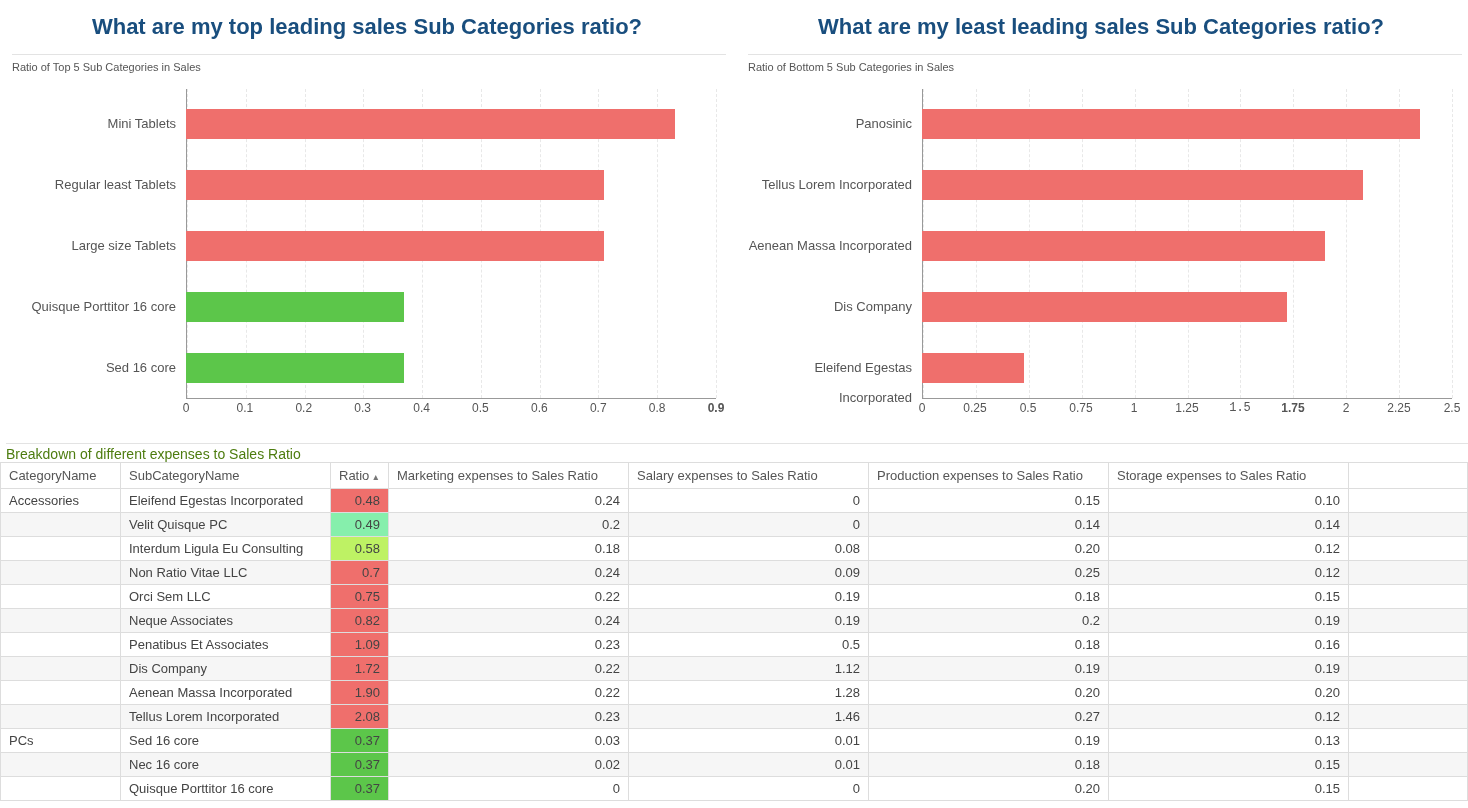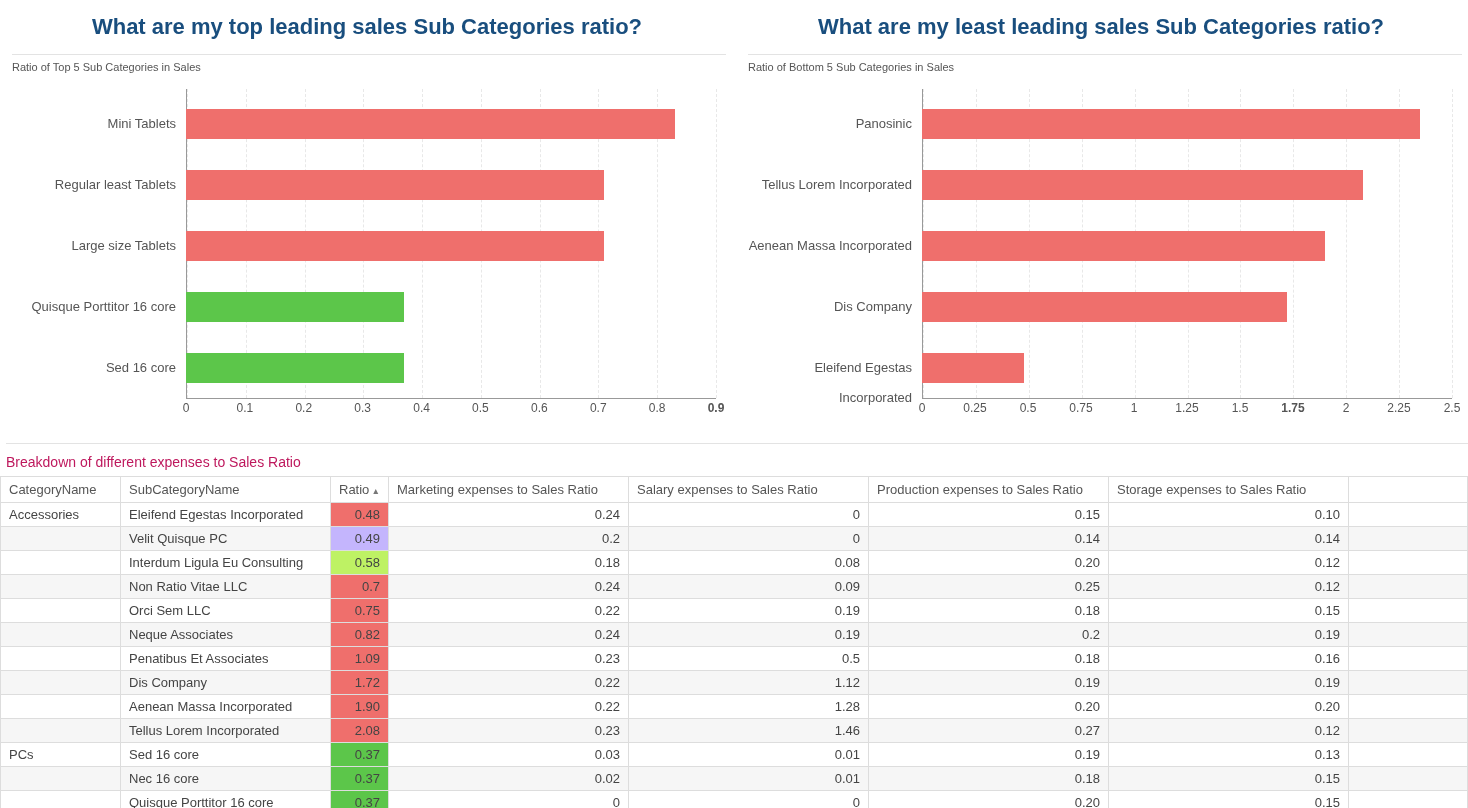--- a/index.html
+++ b/index.html
@@ -16,21 +16,21 @@
   .bars{position:absolute;left:180px;right:10px;top:14px;bottom:30px;display:flex;flex-direction:column;justify-content:space-around}
   .barrow{height:30px;display:flex;align-items:center}
   .bar{height:30px}
   .red{background:#ef6f6c}
   .green{background:#5cc64a}
   .ylabels{position:absolute;left:0;width:176px;top:14px;bottom:30px;display:flex;flex-direction:column;justify-content:space-around;text-align:right;font-size:13px;color:#555}
   .ylabels div{height:30px;line-height:30px;padding-right:6px}
   .xticks{position:absolute;left:180px;right:10px;bottom:8px;height:20px}
   .xticks span{position:absolute;transform:translateX(-50%);font-size:12px;color:#555}
   
-  .tblTitle{font-size:14px;color:#be185d;margin:14px 0 6px 6px;border-top:1px solid #e3e3e3;padding-top:10px}
+  .tblTitle{font-size:14px;color:#4d7c0f;margin:14px 0 0 6px;border-top:1px solid #e3e3e3;padding-top:2px}
   table{border-collapse:collapse;width:100%;font-size:13px}
   th{background:#fff;border:1px solid #ddd;padding:5px 8px;text-align:left;font-weight:400;color:#555}
   td{border:1px solid #ddd;padding:4px 8px;text-align:right}
   td.l{text-align:left}
   tr.alt td{background:#f6f6f6}
   td.cat{vertical-align:top;text-align:left;background:#fff}
   td.ratio{font-weight:400;text-align:right}
   .sort{font-size:10px;margin-left:4px;color:#777}
   col.c1{width:120px} col.c2{width:210px} col.c3{width:58px}
   col.c4,col.c5,col.c6,col.c7{width:240px}
@@ -114,21 +114,21 @@
             <div class="grid" style="left: 90%;"></div>
             <div class="grid" style="left: 100%;"></div>
           </div>
           <div class="xticks">
             <span style="left: 0%;">0</span>
             <span style="left: 10%;">0.25</span>
             <span style="left: 20%;">0.5</span>
             <span style="left: 30%;">0.75</span>
             <span style="left: 40%;">1</span>
             <span style="left: 50%;">1.25</span>
-            <span style="left: 60%;">1.5</span>
+            <span style="left: 60%; font-family: Liberation Mono, monospace;">1.5</span>
             <span style="left: 70%; font-weight: bold;">1.75</span>
             <span style="left: 80%;">2</span>
             <span style="left: 90%;">2.25</span>
             <span style="left: 100%;">2.5</span>
           </div>
           <div class="ylabels">
             <div>Panosinic</div>
             <div>Tellus Lorem Incorporated</div>
             <div>Aenean Massa Incorporated</div>
             <div>Dis Company</div>
@@ -186,21 +186,21 @@
           <td class="ratio" style="background: rgb(239, 111, 108);">0.48</td>
           <td>0.24</td>
           <td>0</td>
           <td>0.15</td>
           <td>0.10</td>
           <td></td>
         </tr>
         <tr class="alt">
           <td class="cat l"></td>
           <td class="l">Velit Quisque PC</td>
-          <td class="ratio" style="background: #c4b5fd;">0.49</td>
+          <td class="ratio" style="background: #86efac;">0.49</td>
           <td>0.2</td>
           <td>0</td>
           <td>0.14</td>
           <td>0.14</td>
           <td></td>
         </tr>
         <tr>
           <td class="cat l"></td>
           <td class="l">Interdum Ligula Eu Consulting</td>
           <td class="ratio" style="background: #bef264;">0.58</td>

